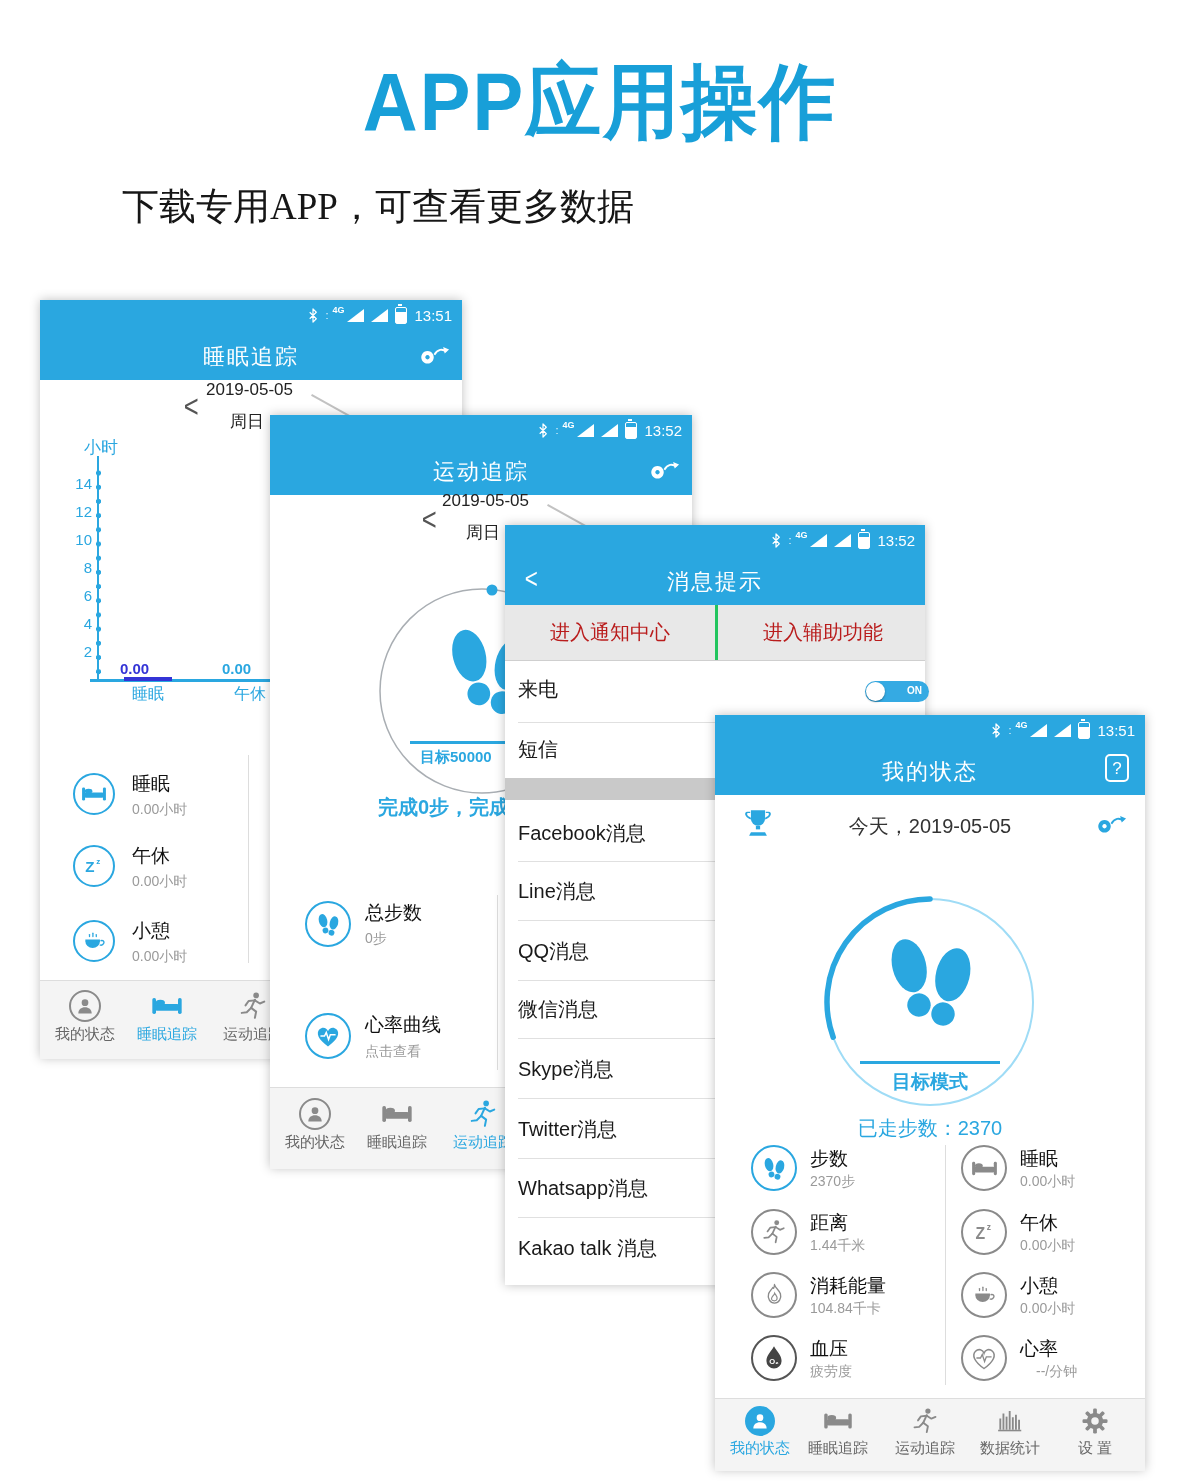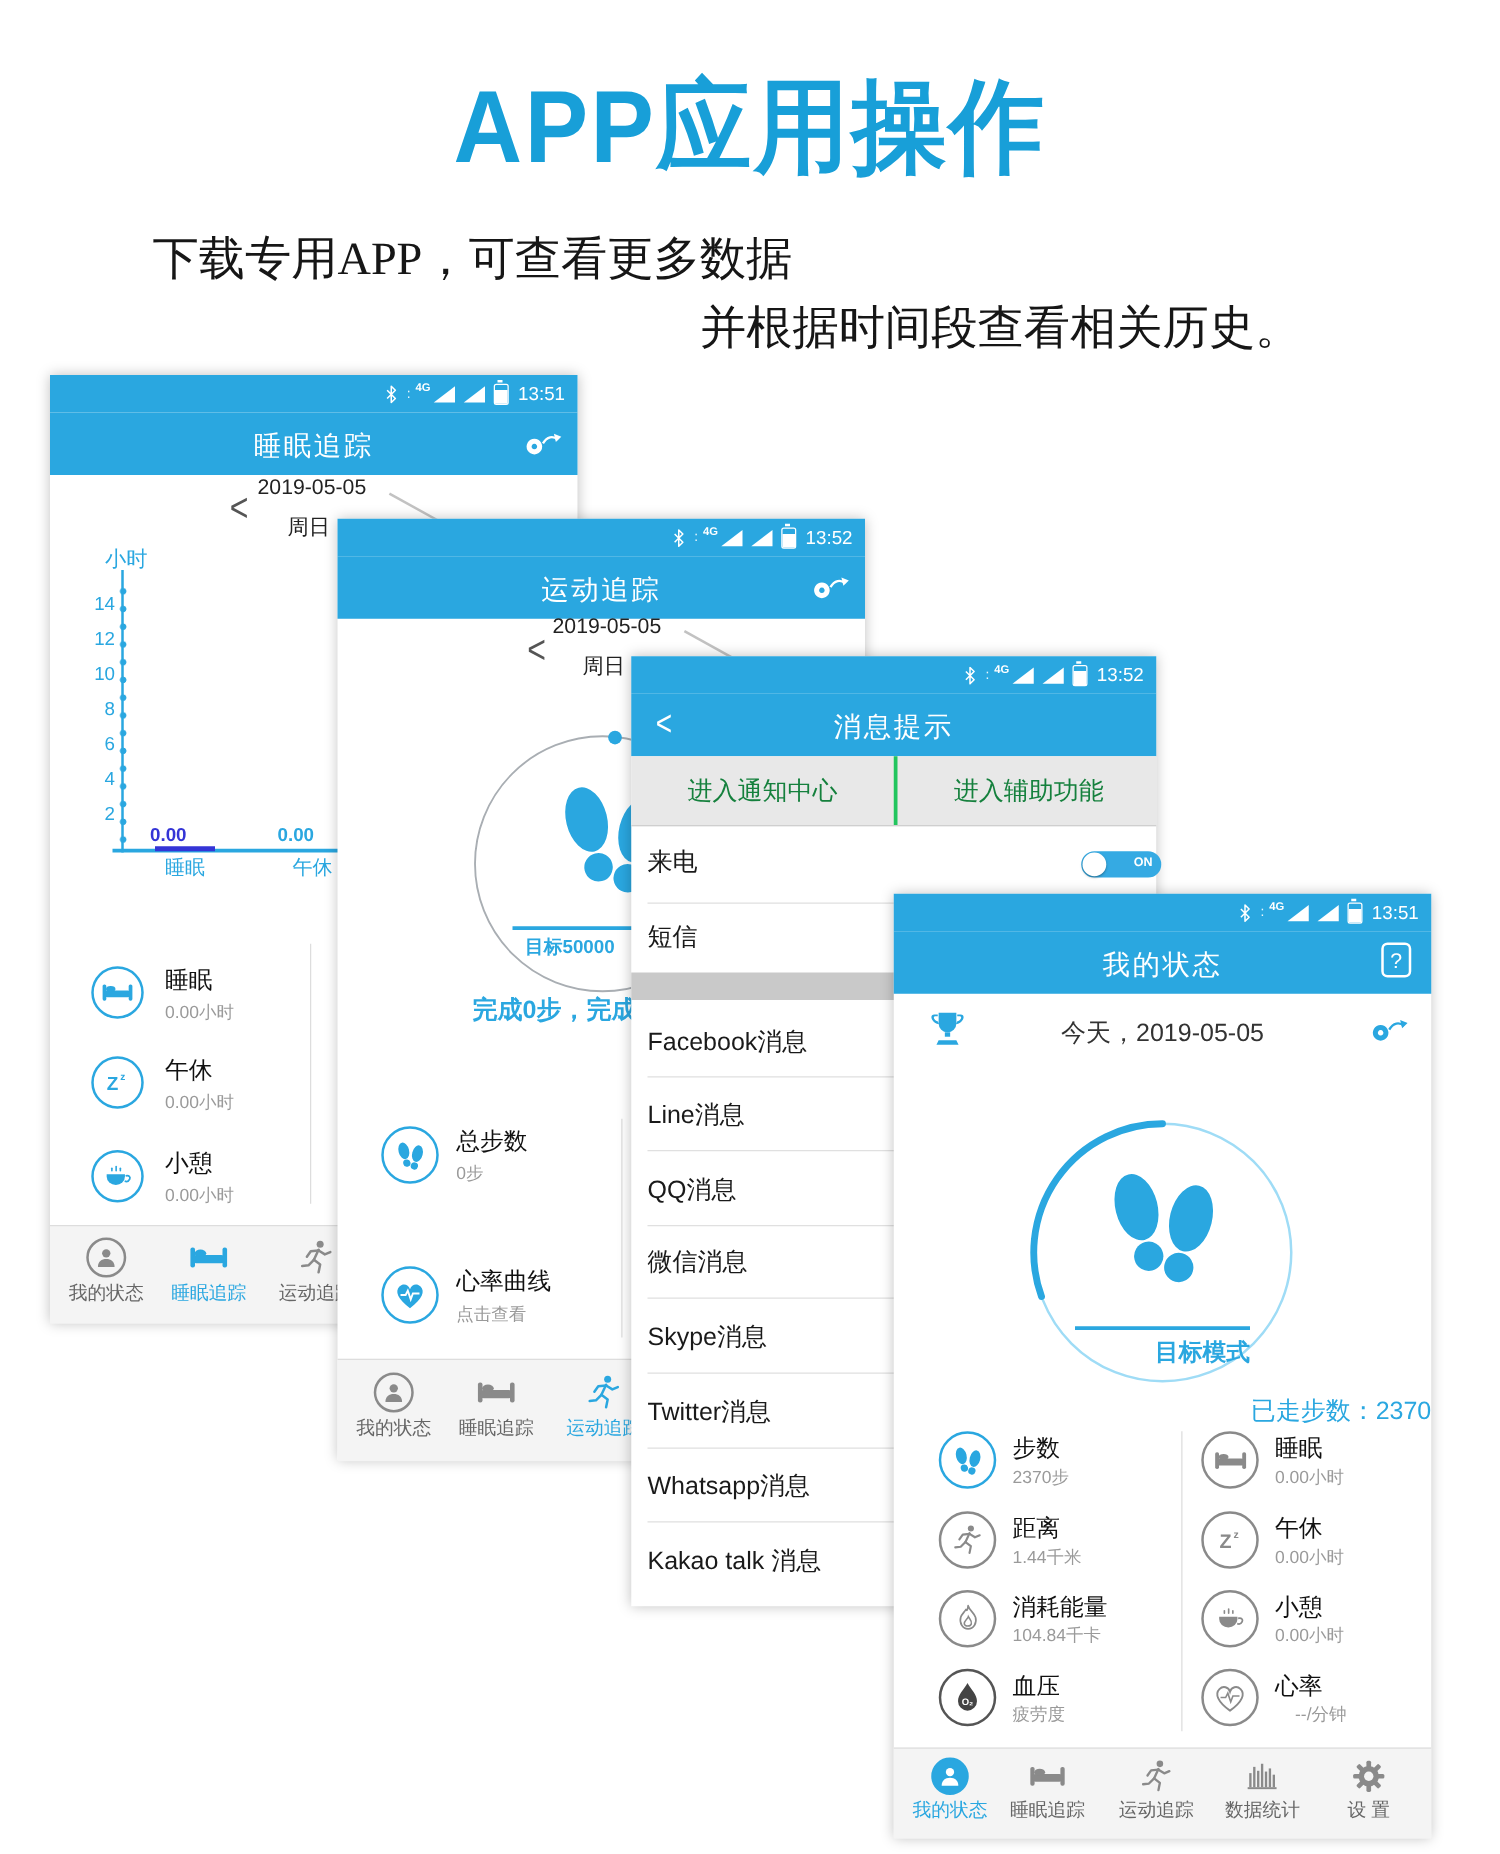--- a/index.html
+++ b/index.html
@@ -49,35 +49,35 @@
   .ltt{position:absolute;font-size:19px;color:#111;}
   .lvv{position:absolute;font-size:14px;color:#9a9a9a;}
   
   .nav{position:absolute;left:0;right:0;background:#f4f4f4;border-top:1px solid #ddd;}
   .nitem{position:absolute;width:84px;display:flex;flex-direction:column;align-items:center;gap:3px;color:#777;}
   .nlbl{font-size:15px;color:#666;white-space:nowrap;}
   .nitem.act .nlbl{color:#2aa7e0;}
   
   .btnband{position:absolute;left:0;right:0;background:#e8e8e8;border-bottom:1px solid #cfcfcf;}
   .mbtn{position:absolute;top:0;bottom:0;width:50%;display:flex;align-items:center;justify-content:center;
-        font-size:20px;color:#15803d;}
+        font-size:20px;color:#b91c1c;}
   .mbtn.r{left:50%;border-left:3px solid #22c55e;}
   .mrow{position:absolute;left:13px;font-size:20px;color:#1a1a1a;white-space:nowrap;}
   .mdiv{position:absolute;left:13px;right:12px;height:1px;background:#e0e0e0;}
   .grayband{position:absolute;left:0;right:0;background:#c9c9c9;}
   .toggle{position:absolute;width:48px;height:21px;border-radius:11px;background:#35aae3;padding-left:16px;}
   .knob{position:absolute;left:1px;top:1px;width:19px;height:19px;border-radius:50%;background:#fff;
         box-shadow:0 1px 2px rgba(0,0,0,.35);}
   .onlbl{position:absolute;right:7px;top:4px;font-size:10px;color:#fff;font-weight:bold;}
   
   .stl{position:absolute;font-size:19px;color:#111;}
   .stv{position:absolute;font-size:14px;color:#9a9a9a;}
   .help{position:absolute;width:24px;height:28px;border:2px solid #fff;border-radius:5px;color:#fff;
         font-size:17px;text-align:center;line-height:26px;box-sizing:border-box;}
-  .bigblue{position:absolute;text-align:right;color:#2aa7e0;}
+  .bigblue{position:absolute;text-align:center;color:#2aa7e0;}
 </style>
 </head>
 <body>
 
 <div id="stage">
 
 <svg width="0" height="0" style="position:absolute" aria-hidden="true">
   <symbol id="i-bt" viewBox="0 0 10 16">
     <path d="M1.5 4.5 L8.5 11.5 L5 15 L5 1 L8.5 4.5 L1.5 11.5" stroke="currentColor" stroke-width="1.3" fill="none" stroke-linejoin="round"></path>
   </symbol>
@@ -177,21 +177,20 @@
       <path d="M13 8 h-4 c-3 0 -4 2.5 -2.5 5.5 c1.5 3 4.5 5 8 5.5 l-1.2 -3.2 c-2.2 -0.6 -4 -2 -4.6 -3.8 c-0.4 -1.3 0.3 -2 2.3 -2 h2 z"></path>
       <path d="M35 8 h4 c3 0 4 2.5 2.5 5.5 c-1.5 3 -4.5 5 -8 5.5 l1.2 -3.2 c2.2 -0.6 4 -2 4.6 -3.8 c0.4 -1.3 -0.3 -2 -2.3 -2 h-2 z"></path>
       <rect x="21" y="28" width="6" height="5"></rect>
       <path d="M14 37 h20 l2.5 5 h-25 z"></path>
     </g>
   </symbol>
 </svg>
 
 <h1 id="page-title">APP应用操作</h1>
 <div class="sub" style="left:122px;top:182px">下载专用APP，可查看更多数据</div>
-<div class="sub" style="left:560px;top:237px">并根据时间段查看相关历史。</div>
 
 <div class="screen" id="s1" style="left:40px;top:300px;width:422px;height:758px;z-index:10">
   <div class="sbar">
     <svg width="10" height="15" color="#fff">
           <use href="#i-bt"></use>
         </svg>
     <span class="sbdots">:</span>
     <span class="sigwrap">
           <i class="g4">4G</i>
           <i class="tri"></i>

